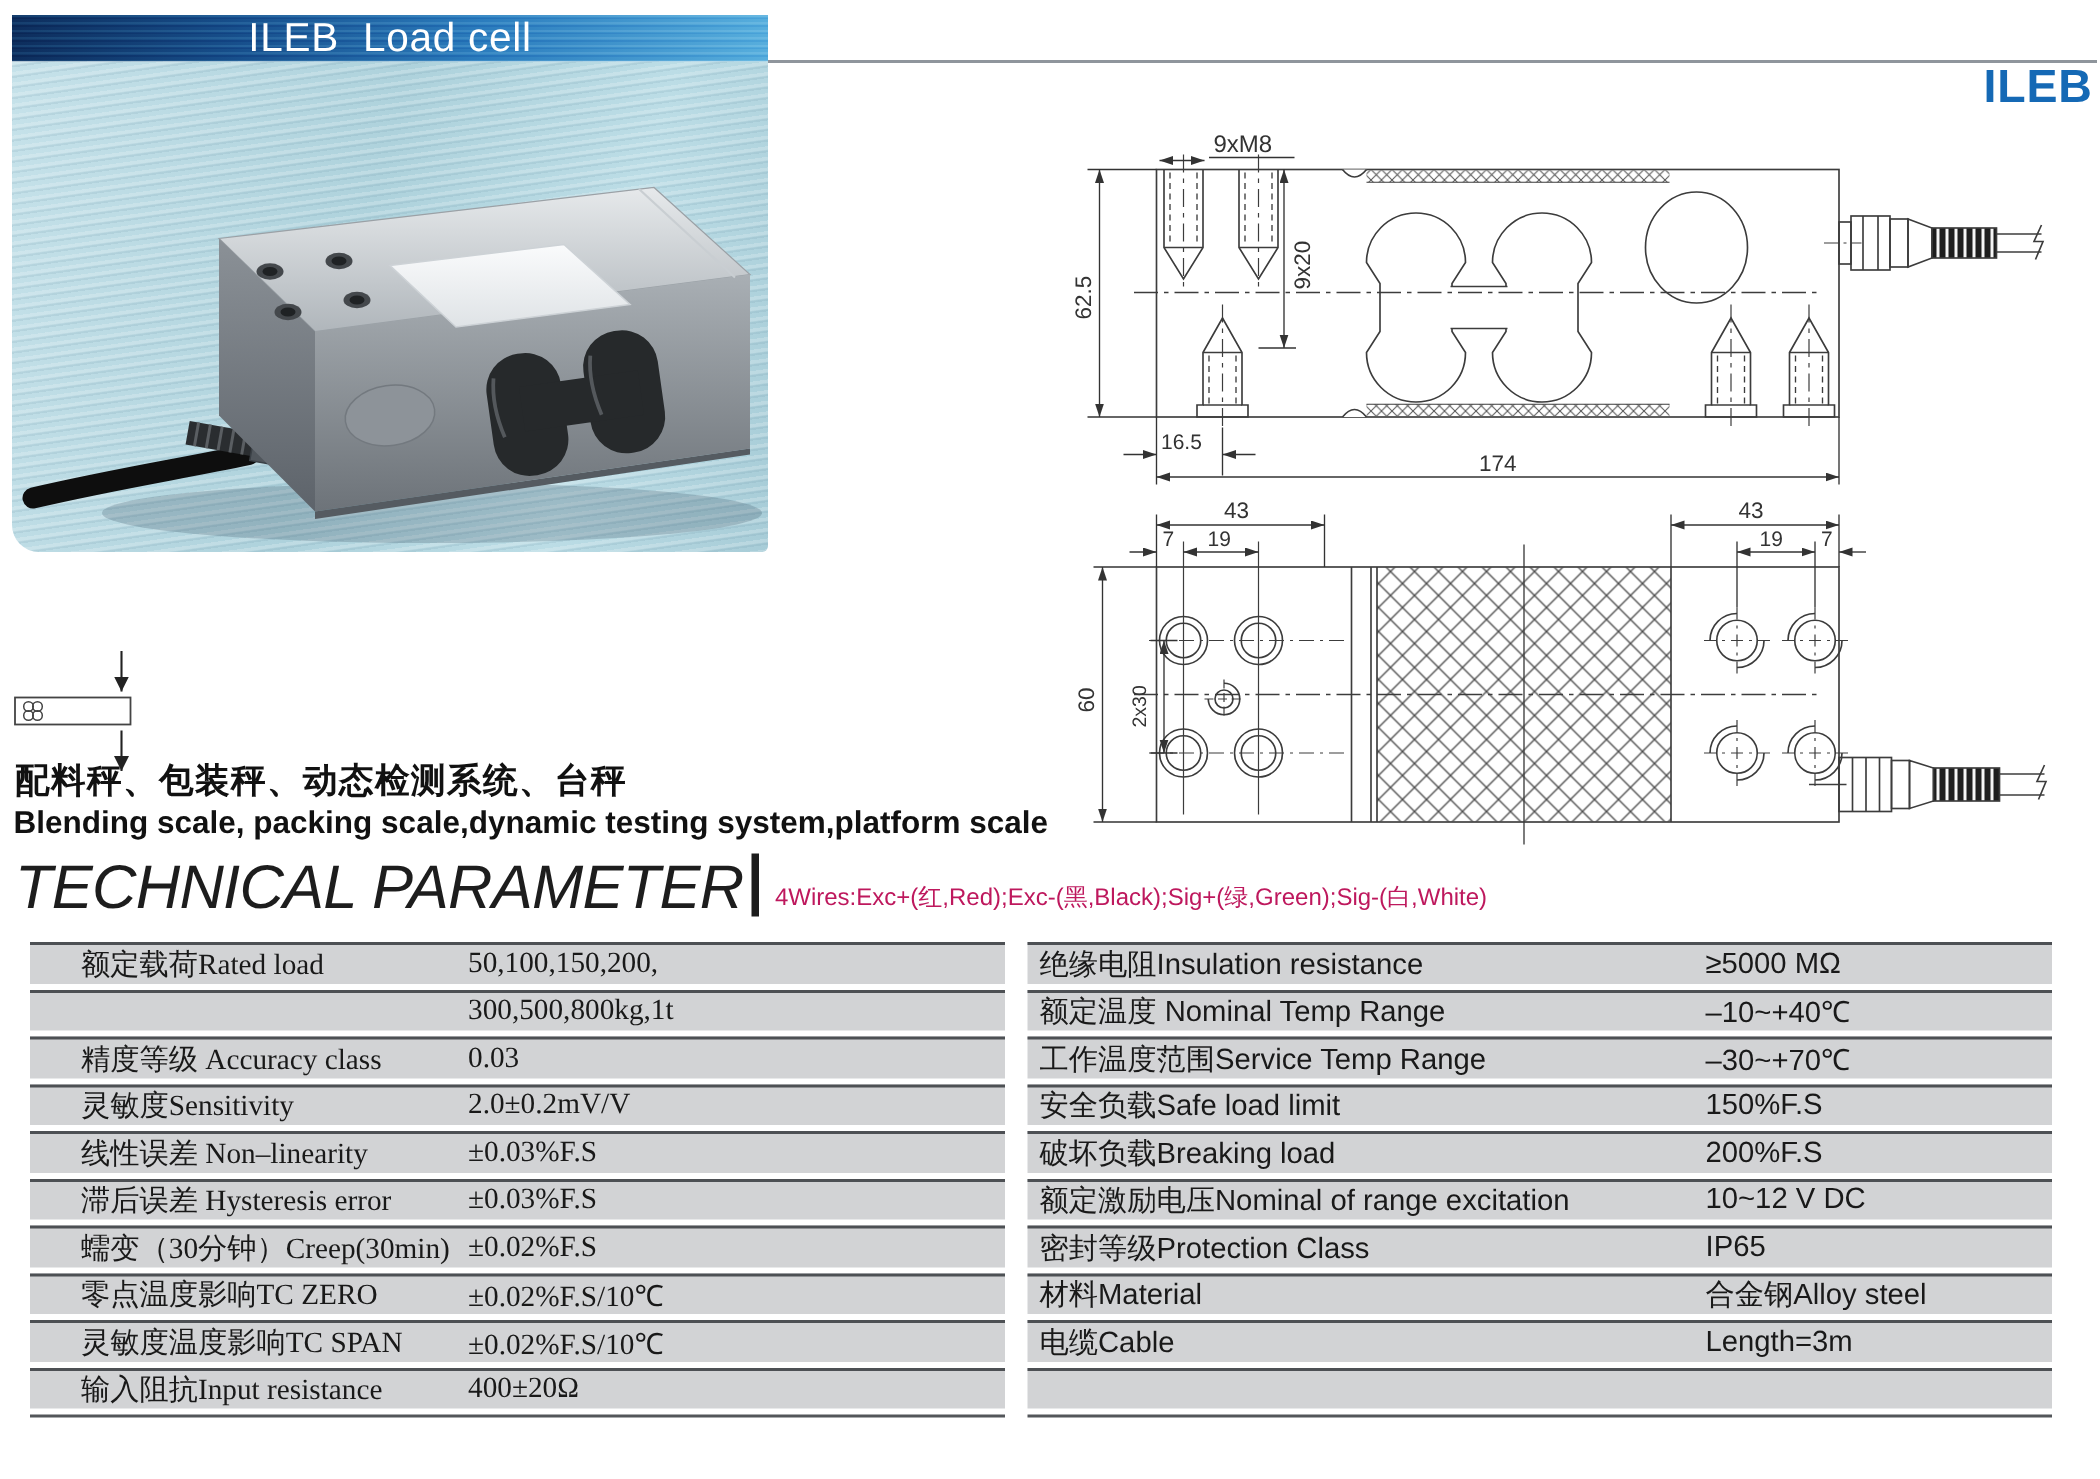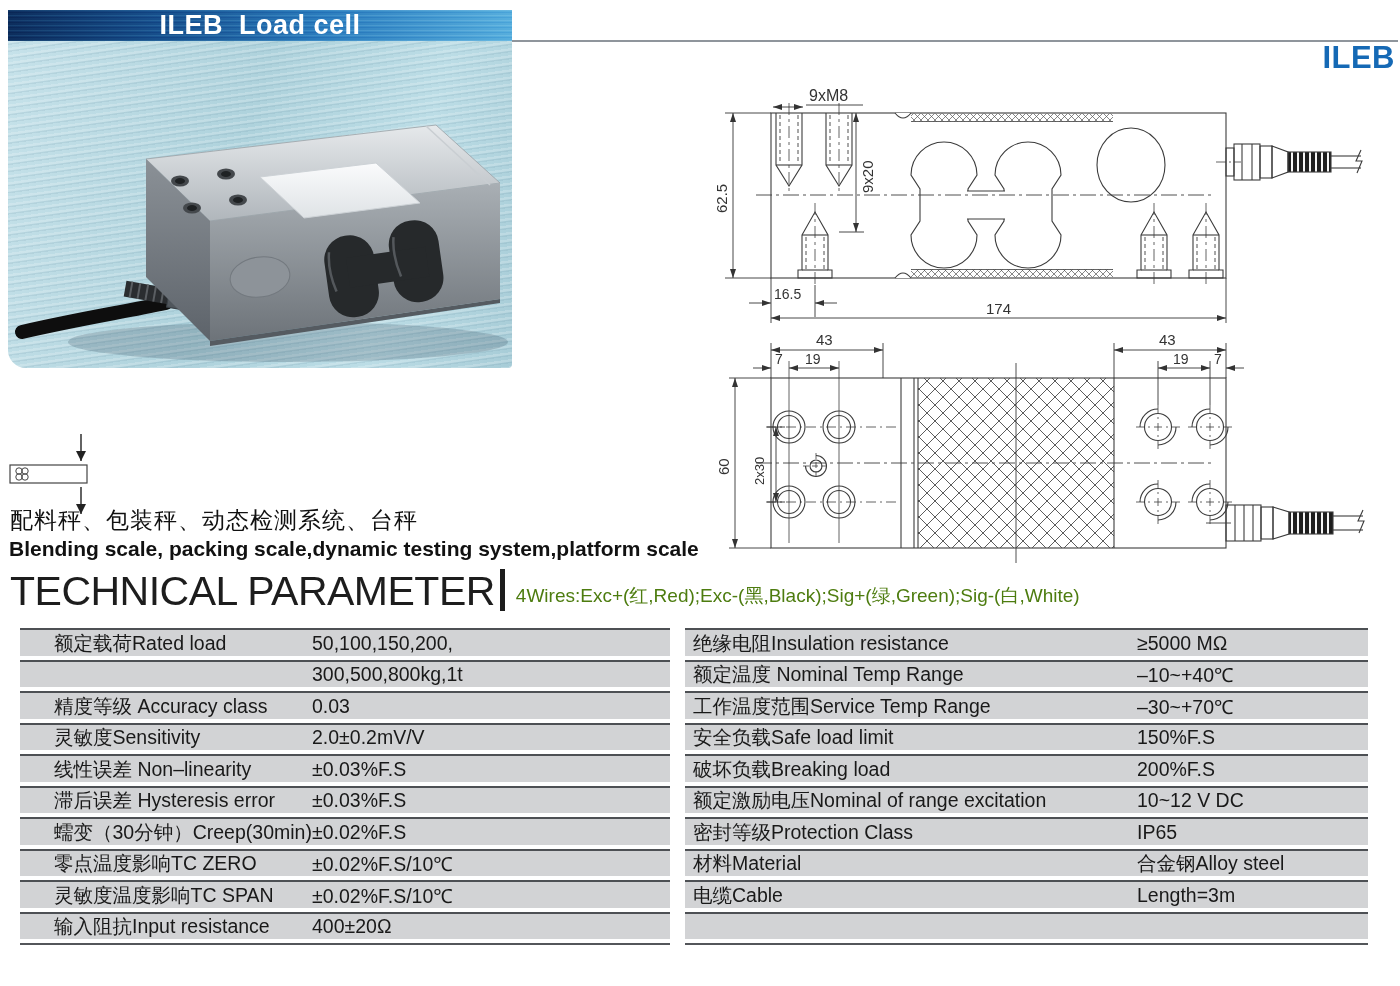--- a/index.html
+++ b/index.html
@@ -6,53 +6,53 @@
   .page{position:relative;width:1400px;height:986px;background:#ffffff;overflow:hidden;
         font-family:"Liberation Sans", sans-serif;color:#1b1b1b;}
 
   
   .header-band{position:absolute;left:8px;top:10px;width:504px;height:31px;
     background:linear-gradient(90deg,#0d2d5c 0%,#174f8c 30%,#2b7cbd 62%,#57aedd 100%);
     display:flex;align-items:center;justify-content:center;}
   .header-band::after{content:"";position:absolute;inset:0;
     background:repeating-linear-gradient(180deg,rgba(255,255,255,.28) 0 1px,rgba(10,30,60,.25) 2px 3px,rgba(255,255,255,0) 3px 5px);
     mix-blend-mode:soft-light;}
-  .header-title{position:relative;z-index:2;color:#ffffff;font-size:27px;font-weight:bold;
+  .header-title{position:relative;z-index:2;color:#ffffff;font-size:27px;font-weight:normal;
     letter-spacing:.5px;white-space:pre;}
   .brand{position:absolute;top:9px;right:5px;font-size:31px;font-weight:bold;color:#1569b5;letter-spacing:.5px;margin-top:31px;}
   .header-rule{position:absolute;left:512px;top:40px;width:886px;height:0;border-top:2px solid #8f959c;}
 
   
   .photo{position:absolute;left:8px;top:41px;width:504px;height:327px;
     border-radius:0 0 4px 18px;
     background:linear-gradient(105deg,#c6e2ea 0%,#aed2dc 45%,#bcdde6 75%,#a7ccd7 100%);}
   .photo::before{content:"";position:absolute;inset:0;border-radius:inherit;
     background:repeating-linear-gradient(172deg,rgba(255,255,255,.20) 0 2px,rgba(90,130,150,.12) 3px 4px,rgba(255,255,255,0) 4px 7px);}
   .photo svg{position:relative;z-index:2;}
 
   
   .drawings{position:absolute;left:690px;top:85px;width:710px;height:505px;margin-left:21px;}
   .drawings svg text{font-family:"Liberation Sans", sans-serif;fill:#333;}
 
   
   .load-icon{position:absolute;left:2px;top:430px;width:130px;height:95px;}
 
   
-  .apps-cn{position:absolute;left:10px;top:505px;font-size:23px;color:#111;letter-spacing:1px;}
+  .apps-cn{position:absolute;left:10px;top:505px;font-size:23px;color:#111;letter-spacing:1px;font-weight:bold;}
   .apps-en{position:absolute;left:9px;top:537px;font-size:21px;color:#111;font-weight:bold;}
 
   
   .section{position:absolute;left:10px;top:569px;display:flex;align-items:flex-end;}
-  .section-title{font-size:41px;line-height:.95;font-weight:400;color:#1d1d1d;letter-spacing:-.5px;}
+  .section-title{font-size:41px;line-height:.95;font-weight:400;color:#1d1d1d;letter-spacing:-.5px;font-style:italic;}
   .section-divider{width:5px;height:42px;background:#1c1c1c;margin:0 11px 0 5px;}
-  .wiring{font-size:19px;color:#4d7c0f;padding-bottom:2px;white-space:nowrap;}
+  .wiring{font-size:16px;color:#be185d;padding-bottom:2px;white-space:nowrap;}
 
   
   .spec-table{position:absolute;top:628px;border-bottom:2px solid #53565a;}
-  #table-left{left:20px;width:650px;}
+  #table-left{left:20px;width:650px;font-family:Liberation Serif, serif;}
   #table-right{left:685px;width:683px;}
   .spec-row{position:relative;height:25.5px;background:#d2d3d5;border-top:2px solid #4d5054;margin-bottom:4px;}
   .spec-label,.spec-value{position:absolute;top:50%;transform:translateY(-50%);
     font-size:19.5px;color:#191919;white-space:pre;}
   #table-left .spec-label{left:34px;}
   #table-left .spec-value{left:292px;}
   #table-right .spec-label{left:8px;}
   #table-right .spec-value{left:452px;}
 </style>
 </head>

